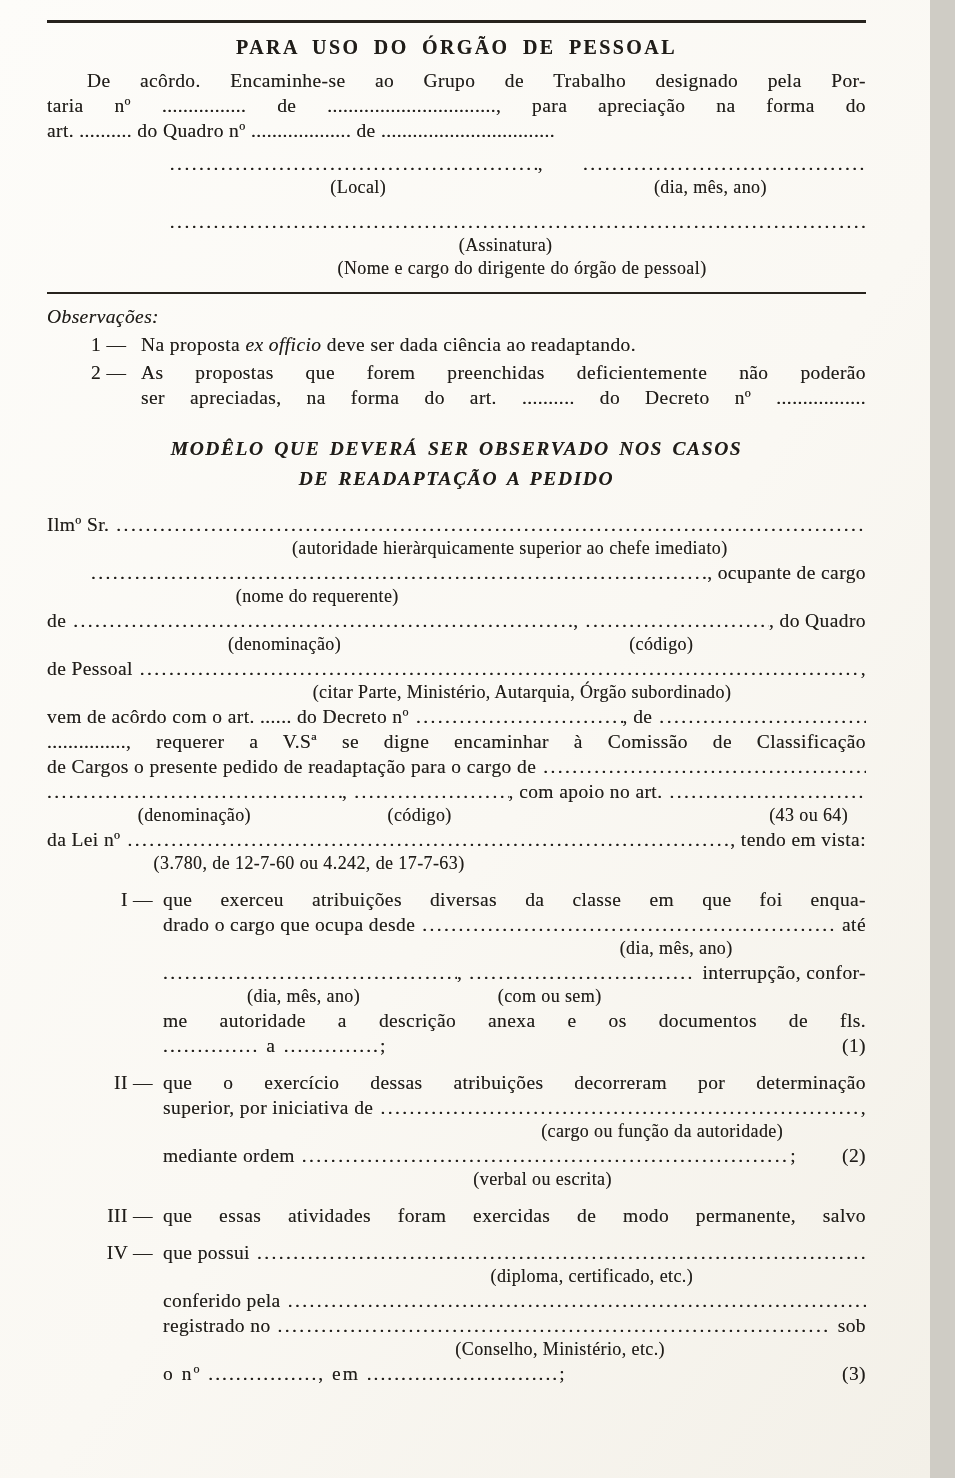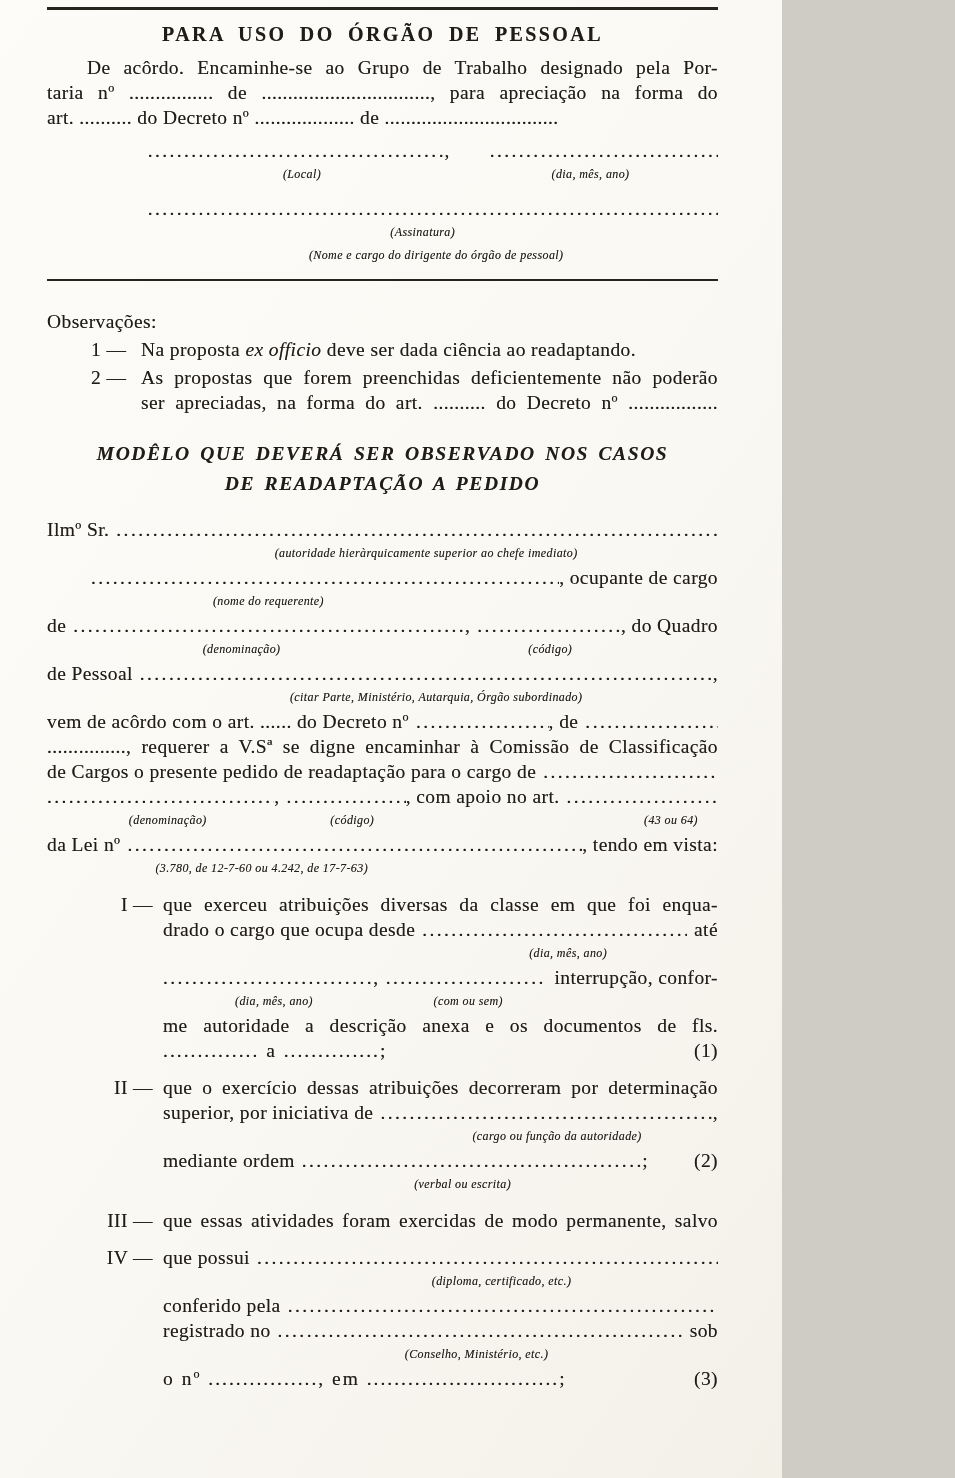--- a/index.html
+++ b/index.html
@@ -1,56 +1,56 @@
 <!DOCTYPE html>
 <html><head>
 <meta charset="utf-8">
 <style>
   html,body{margin:0;padding:0;}
   body{width:955px;height:1478px;background:#cfccc5;font-family:"Liberation Serif","DejaVu Serif",serif;}
-  .page{position:relative;width:782px;height:1478px;overflow:hidden;box-sizing:border-box;
+  .page{position:relative;width:930px;height:1478px;overflow:hidden;box-sizing:border-box;
         background:linear-gradient(125deg,#fdfcf9 0%,#faf8f3 55%,#f3f0e8 100%);
         color:#201d19;font-size:19.5px;line-height:25px;letter-spacing:0.4px;
-        padding:7px 64px 12px 47px;
+        padding:20px 64px 12px 47px;
         text-shadow:0 0 0.6px rgba(32,29,25,0.5);}
   .rule{height:0;border-top:3px solid #27231d;}
   .rule-mid{border-top-width:2px;margin-top:12px;margin-bottom:8px;}
   .doc-title{font-weight:bold;text-align:center;letter-spacing:2.4px;word-spacing:6px;font-size:20px;margin:12px 0 8px;}
   .line-j{text-align:justify;text-align-last:justify;}
   .indent{text-indent:40px;}
   .row{display:flex;align-items:baseline;}
   .leader{flex:1 1 0;min-width:0;overflow:hidden;white-space:nowrap;letter-spacing:2.4px;}
   .gap-l{margin-left:7px;}
   .txt{flex:none;white-space:nowrap;}
   .hgap{flex:none;}
   .sp{flex:1;}
   .ls{letter-spacing:2px;}
-  .cap-row{position:relative;height:23px;font-size:12px;line-height:23px;font-style:italic;}
+  .cap-row{position:relative;height:23px;font-size:18px;line-height:23px;}
   .cap{position:absolute;top:0;transform:translateX(-50%);white-space:nowrap;}
-  .obs-head{margin-top:28px;}
+  .obs-head{font-style:italic;margin-top:10px;}
   .obs-item{display:flex;align-items:baseline;margin:3px 0 0 44px;}
   .obs-num{flex:none;width:50px;}
   .obs-body{flex:1;min-width:0;}
   .modelo{font-weight:bold;font-style:italic;text-align:center;letter-spacing:1.6px;word-spacing:3px;line-height:30px;margin:24px 0 18px;}
   .item{display:flex;align-items:baseline;margin:12px 0 0 52px;}
   .item-num{flex:none;width:64px;text-align:right;padding-right:10px;box-sizing:border-box;}
   .item-body{flex:1;min-width:0;}
   em{font-style:italic;}
 </style>
 </head>
 <body>
 
 <div class="page">
 
   <div class="rule"></div>
 
   <div class="doc-title">PARA USO DO ÓRGÃO DE PESSOAL</div>
   <div class="line-j indent">De acôrdo. Encaminhe-se ao Grupo de Trabalho designado pela Por-</div>
   <div class="line-j">taria nº ................ de ................................, para apreciação na forma do</div>
-  <div>art. .......... do Decreto nº ................... de .................................</div>
+  <div>art. .......... do Quadro nº ................... de .................................</div>
 
   <div class="row" style="margin-left:15%;margin-top:8px">
     <span class="leader" style="flex:1.3">........................................................................................................................................................................................................</span>
     <span class="txt">,</span>
     <span class="hgap" style="width:40px"></span>
     <span class="leader">........................................................................................................................................................................................................</span>
   </div>
   <div class="cap-row">
     <span class="cap" style="left:38%">(Local)</span>
     <span class="cap" style="left:81%">(dia, mês, ano)</span>

